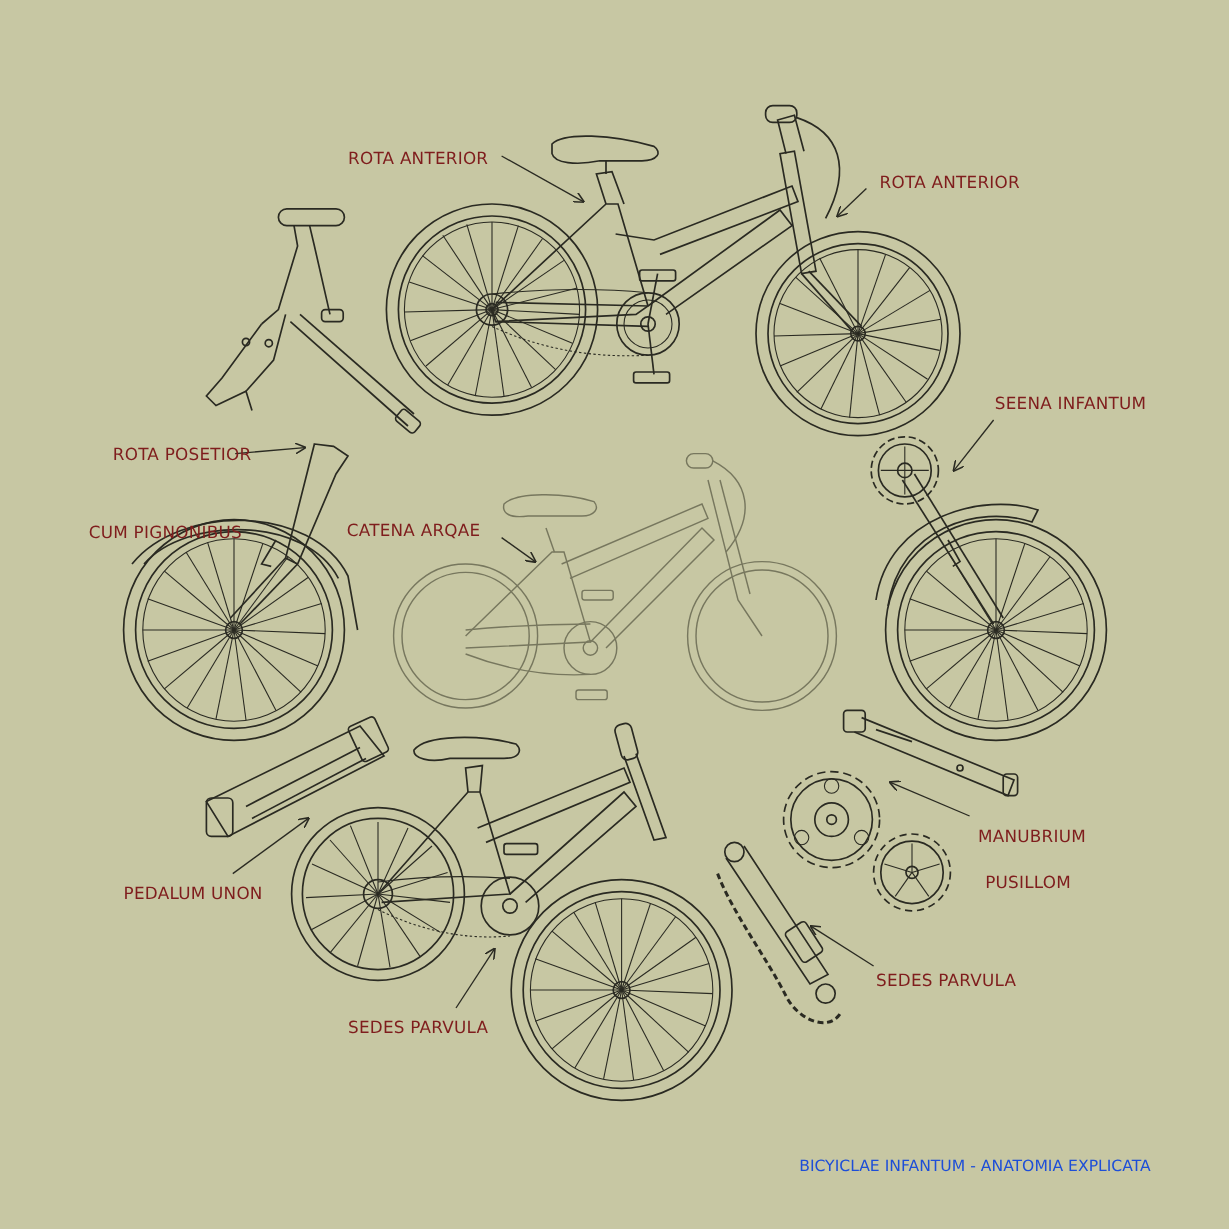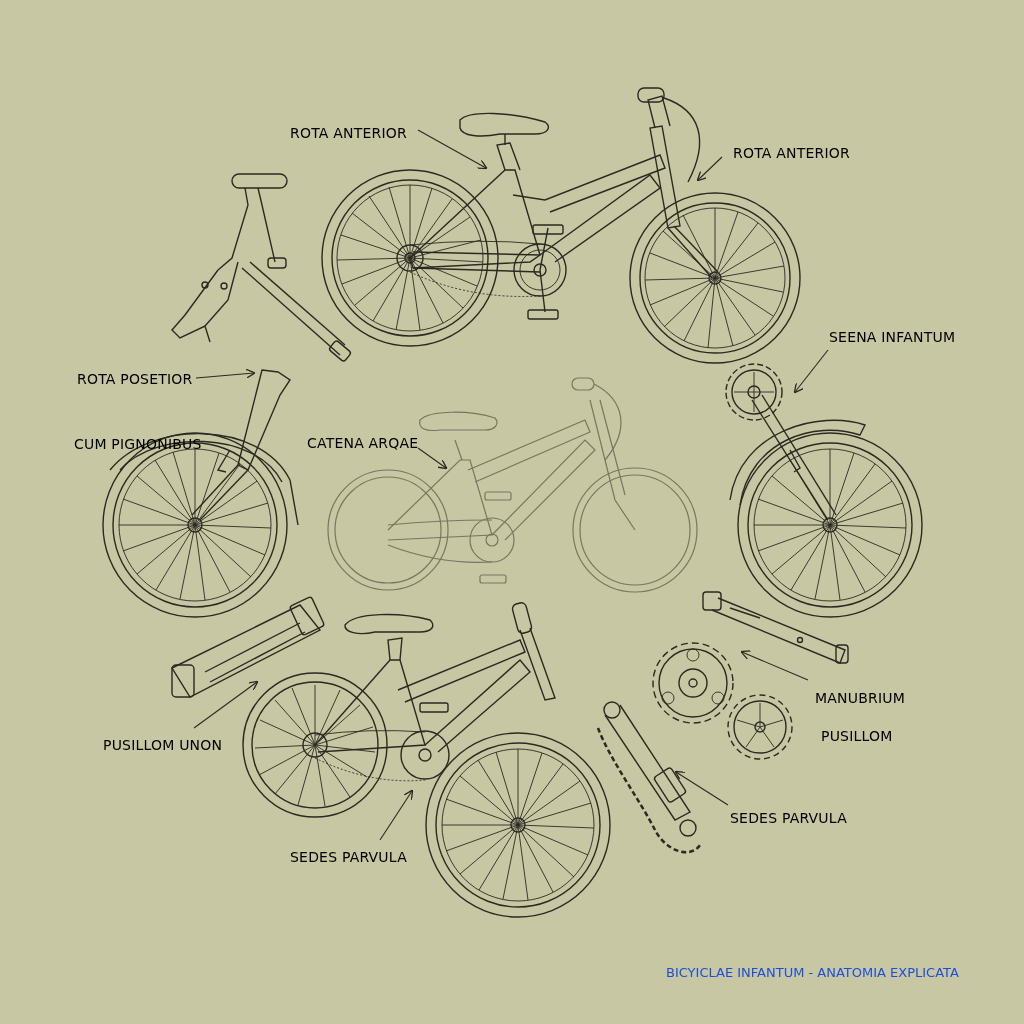--- a/index.html
+++ b/index.html
@@ -1,18 +1,18 @@
 <!DOCTYPE html>
 <html><head>
 <meta charset="utf-8">
 <style>
   html, body { margin:0; padding:0; }
   body { width:1024px; height:1024px; background:#c7c7a3; overflow:hidden; position:relative; font-family:"DejaVu Sans", sans-serif; }
   .canvas { position:absolute; left:0; top:0; width:1024px; height:1024px; }
-  .label { position:absolute; font-size:14px; color:#000000; letter-spacing:0.2px; line-height:17px; white-space:nowrap; }
+  .label { position:absolute; font-size:14px; color:#7f1d1d; letter-spacing:0.2px; line-height:17px; white-space:nowrap; }
   .caption { position:absolute; font-size:13px; color:#1d4ed8; white-space:nowrap; }
   svg .ln { fill:none; stroke:#2a2a22; stroke-width:1.4; }
   svg .thin { fill:none; stroke:#2a2a22; stroke-width:0.9; }
   svg .ghost { fill:none; stroke:#77775e; stroke-width:1.2; }
   svg .arrow { fill:none; stroke:#2a2a22; stroke-width:1.1; }
 </style>
 </head>
 <body>
 
 <svg class="canvas" viewBox="0 0 1024 1024" width="1024" height="1024">
@@ -344,22 +344,22 @@
     <line x1="808" y1="680" x2="742" y2="652" marker-end="url(#ah)"></line>
     <line x1="194" y1="728" x2="257" y2="682" marker-end="url(#ah)"></line>
     <line x1="728" y1="805" x2="676" y2="772" marker-end="url(#ah)"></line>
     <line x1="380" y1="840" x2="412" y2="791" marker-end="url(#ah)"></line>
   </g>
 </svg>
 
 <div class="label" style="left:290px;top:125px;">ROTA ANTERIOR</div>
 <div class="label" style="left:733px;top:145px;">ROTA ANTERIOR</div>
 <div class="label" style="left:829px;top:329px;">SEENA INFANTUM</div>
-<div class="label" style="left:77px;top:371px;">ROTA POSETIOR</div>
+<div class="label" style="left:94px;top:371px;">ROTA POSETIOR</div>
 <div class="label" style="left:74px;top:388px;margin-top:48px;">CUM PIGNONIBUS</div>
-<div class="label" style="left:307px;top:435px;">CATENA ARQAE</div>
+<div class="label" style="left:289px;top:435px;">CATENA ARQAE</div>
 <div class="label" style="left:815px;top:690px;">MANUBRIUM</div>
 <div class="label" style="left:821px;top:708px;margin-top:20px;">PUSILLOM</div>
-<div class="label" style="left:103px;top:737px;">PUSILLOM UNON</div>
+<div class="label" style="left:103px;top:737px;">PEDALUM UNON</div>
 <div class="label" style="left:730px;top:810px;">SEDES PARVULA</div>
 <div class="label" style="left:290px;top:849px;">SEDES PARVULA</div>
 
 <div class="caption" style="left:666px;top:965px;">BICYICLAE INFANTUM - ANATOMIA EXPLICATA</div>
 
 </body></html>

